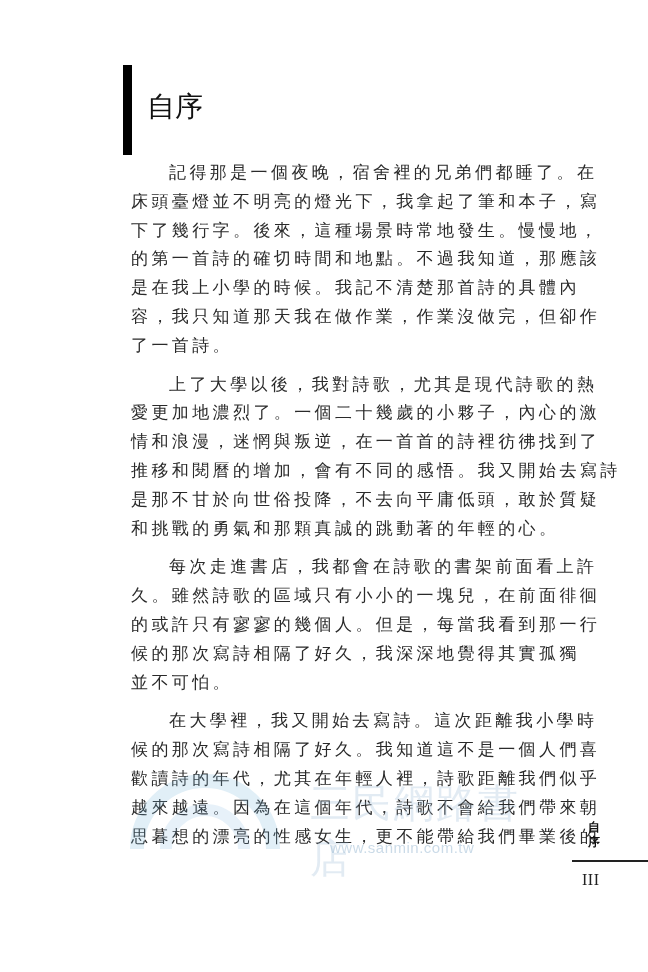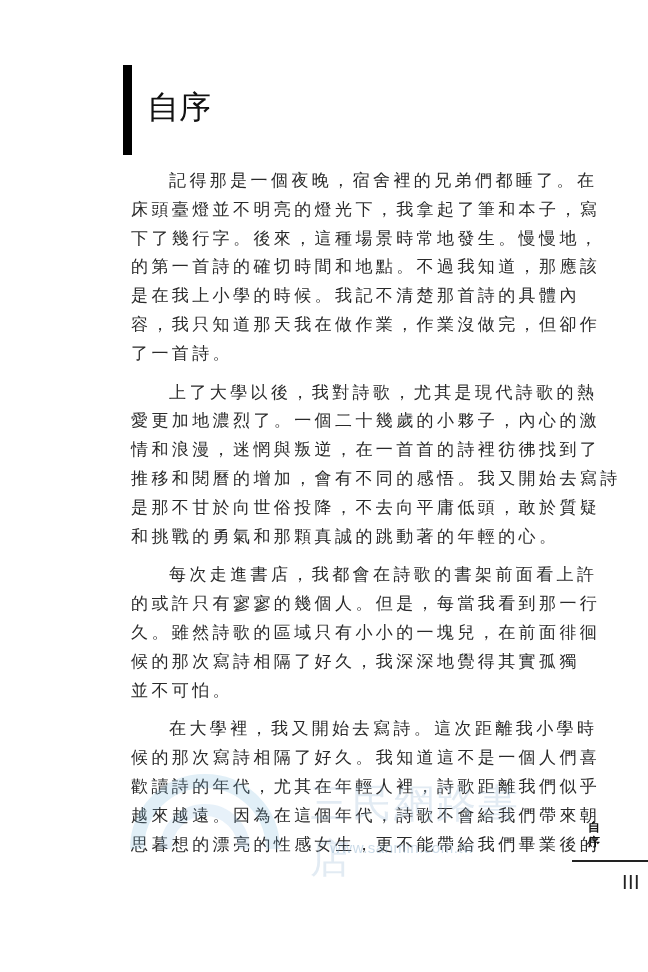--- a/index.html
+++ b/index.html
@@ -1,41 +1,41 @@
 <!DOCTYPE html>
 <html><head>
 <meta charset="utf-8">
 <style>
   html, body { margin: 0; padding: 0; background: #ffffff; }
   body { width: 648px; height: 972px; position: relative; overflow: hidden;
          font-family: "DejaVu Serif", "Liberation Serif", serif; color: #222; }
   .page { position: absolute; left: 0; top: 0; width: 648px; height: 972px; background: #fff; }
   .title-bar { position: absolute; left: 123px; top: 65px; width: 9px; height: 90px; background: #000; }
   .title { position: absolute; left: 147px; top: 90px; font-family: "DejaVu Sans", "Liberation Sans", sans-serif;
-           font-size: 32px; line-height: 34px; color: #111; letter-spacing: 0px; }
+           font-size: 28px; line-height: 34px; color: #111; letter-spacing: 0px; }
   .body-text { position: absolute; left: 131px; top: 158px; width: 412px; }
   .para { margin: 0 0 10px 0; font-size: 17px; line-height: 28.8px; letter-spacing: 3.4px;
           text-indent: 40px; text-align: justify; color: #2a2a2a; white-space: normal; }
   .para .ln { display: block; white-space: nowrap; }
-  .para .ln.first { padding-left: 38px; margin-top: 8px; }
+  .para .ln.first { padding-left: 38px; }
   .watermark { position: absolute; left: 130px; top: 770px; width: 410px; height: 80px; pointer-events: none; }
   .wm-arc { position: absolute; left: 0; top: 4px; width: 150px; height: 150px; border-radius: 50%;
             border: 14px solid rgba(120,180,220,0.22); box-sizing: border-box; clip-path: inset(0 0 50% 0); }
   .wm-arc2 { position: absolute; left: 30px; top: 34px; width: 90px; height: 90px; border-radius: 50%;
              border: 12px solid rgba(120,180,220,0.18); box-sizing: border-box; clip-path: inset(0 0 50% 0); }
   .wm-cn { position: absolute; left: 180px; top: 6px; font-family: "DejaVu Sans", sans-serif; font-size: 40px;
            color: rgba(160,190,215,0.30); letter-spacing: 2px; }
   .wm-url { position: absolute; left: 200px; top: 48px; font-family: "Liberation Sans", sans-serif; font-size: 15px;
             color: rgba(140,175,205,0.45); letter-spacing: 0.5px; margin-top: 21px; }
   .side-tab { position: absolute; left: 572px; top: 820px; width: 76px; height: 80px; }
   .side-label { position: absolute; left: 12px; top: 0; width: 20px; font-family: "DejaVu Sans", sans-serif;
                 font-size: 12px; font-weight: bold; line-height: 15px; text-align: center; color: #111; }
   .side-rule { position: absolute; left: 0; top: 40px; width: 76px; height: 1.5px; background: #222; }
-  .page-num { position: absolute; left: 10px; top: 51px; font-family: Liberation Sans, sans-serif; font-size: 20px;
-              color: #222; letter-spacing: 0.5px; margin-left: 40px; }
+  .page-num { position: absolute; left: 10px; top: 51px; font-family: Liberation Serif, serif; font-size: 16px;
+              color: #222; letter-spacing: 0.5px; }
 </style>
 </head>
 <body>
 
 <div class="page">
 
   <div class="title-bar"></div>
   <div class="title">自序</div>
 
   <div class="body-text">
@@ -54,22 +54,22 @@
       <span class="ln first">上了大學以後，我對詩歌，尤其是現代詩歌的熱</span>
       <span class="ln">愛更加地濃烈了。一個二十幾歲的小夥子，內心的激</span>
       <span class="ln">情和浪漫，迷惘與叛逆，在一首首的詩裡彷彿找到了</span>
       <span class="ln">推移和閱曆的增加，會有不同的感悟。我又開始去寫詩</span>
       <span class="ln">是那不甘於向世俗投降，不去向平庸低頭，敢於質疑</span>
       <span class="ln">和挑戰的勇氣和那顆真誠的跳動著的年輕的心。</span>
     </div>
 
     <div class="para" style="text-indent:0">
       <span class="ln first">每次走進書店，我都會在詩歌的書架前面看上許</span>
+      <span class="ln">久。雖然詩歌的區域只有小小的一塊兒，在前面徘徊</span>
       <span class="ln">的或許只有寥寥的幾個人。但是，每當我看到那一行</span>
-      <span class="ln">久。雖然詩歌的區域只有小小的一塊兒，在前面徘徊</span>
       <span class="ln">候的那次寫詩相隔了好久，我深深地覺得其實孤獨</span>
       <span class="ln">並不可怕。</span>
     </div>
 
     <div class="para" style="text-indent:0">
       <span class="ln first">在大學裡，我又開始去寫詩。這次距離我小學時</span>
       <span class="ln">候的那次寫詩相隔了好久。我知道這不是一個人們喜</span>
       <span class="ln">歡讀詩的年代，尤其在年輕人裡，詩歌距離我們似乎</span>
       <span class="ln">越來越遠。因為在這個年代，詩歌不會給我們帶來朝</span>
       <span class="ln">思暮想的漂亮的性感女生，更不能帶給我們畢業後的</span>

